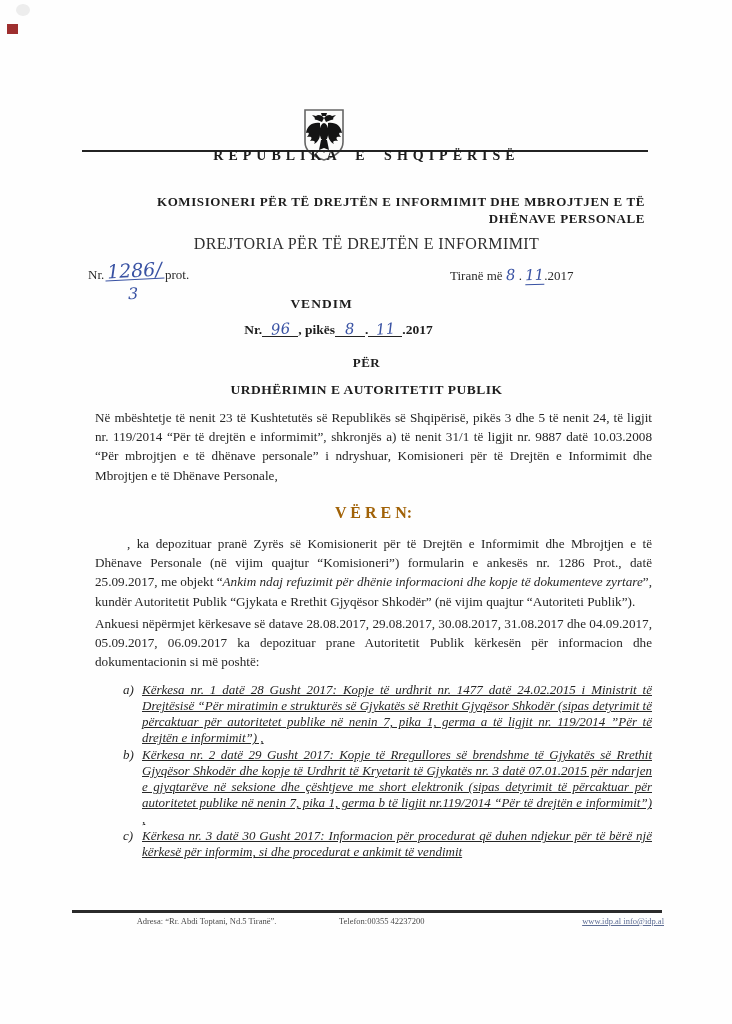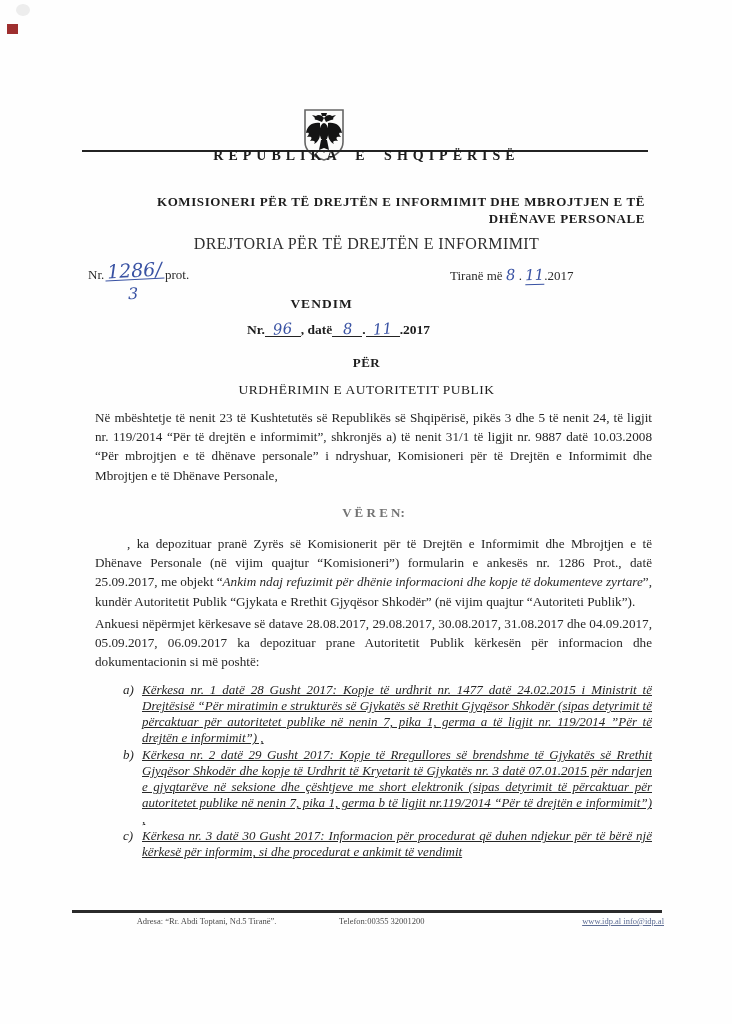--- a/index.html
+++ b/index.html
@@ -31,27 +31,27 @@
   .vendim{position:absolute;top:296px;width:100%;text-align:center;font-weight:bold;
           font-size:13.5px;letter-spacing:1px;transform:translateX(-45px);color:#1d1d1d;}
   .nrline{position:absolute;top:322px;width:100%;text-align:center;font-weight:bold;
           font-size:13.5px;transform:translateX(-28px);color:#1d1d1d;}
   .slot{display:inline-block;border-bottom:1.4px solid #222;text-align:center;font-weight:normal;
         font-size:15px;line-height:14px;}
   .slot-nr{min-width:36px;} .slot-d{min-width:30px;} .slot-m{min-width:34px;}
   .slot .hw{display:inline-block;transform:rotate(-4deg);}
   .per{position:absolute;top:355px;width:100%;text-align:center;font-weight:bold;font-size:13px;
        letter-spacing:.5px;color:#1d1d1d;}
-  .subject{position:absolute;top:382px;width:100%;text-align:center;font-weight:normal;font-size:13.5px;
+  .subject{position:absolute;top:382px;width:100%;text-align:center;font-weight:bold;font-size:13.5px;
            letter-spacing:.5px;color:#1d1d1d;}
 
   .flow{position:absolute;left:7px;top:408px;width:557px;font-size:13.2px;line-height:19.2px;}
   .just{text-align:justify;}
   .preamble{margin:0;}
-  .veren{margin:18px 0 0;text-align:center;font-weight:bold;font-size:13px;color:#737373;}
+  .veren{margin:18px 0 0;text-align:center;font-weight:bold;font-size:16px;color:#a16207;}
   .p1{margin:12px 0 0;}
   .redact-gap{display:inline-block;width:32px;}
   .p2{margin:3px 0 0;}
   .em{font-style:italic;}
   .list{margin:11px 0 0 28px;font-style:italic;font-size:13px;line-height:16px;}
   .li{display:flex;margin-bottom:1px;}
   .marker{width:19px;flex-shrink:0;}
   .litext{flex:1;text-align:justify;text-decoration:underline;}
 
   .footer-rule{position:absolute;left:-16px;top:910px;width:590px;height:2.5px;background:#2a2a2a;}
@@ -100,21 +100,21 @@
     <div class="citydate">
       <span>Tiranë më</span>
       <span class="hw d">8</span>
       <span>.</span>
       <span class="hw m">11</span><span>.2017</span>
     </div>
 
     <div class="vendim">VENDIM</div>
 
     <div class="nrline">
-      <span>Nr.</span><span class="slot slot-nr"><span class="hw">96</span></span><span>, datë</span><span class="slot slot-d"><span class="hw">8</span></span><span>.</span><span class="slot slot-m"><span class="hw">11</span></span><span>.2017</span>
+      <span>Nr.</span><span class="slot slot-nr"><span class="hw">96</span></span><span>, pikës</span><span class="slot slot-d"><span class="hw">8</span></span><span>.</span><span class="slot slot-m"><span class="hw">11</span></span><span>.2017</span>
     </div>
 
     <div class="per">PËR</div>
     <div class="subject">URDHËRIMIN E AUTORITETIT PUBLIK</div>
 
     <div class="flow">
       <p class="preamble just">Në mbështetje të nenit 23 të Kushtetutës së Republikës së Shqipërisë,  pikës 3 dhe 5 të nenit 24, të ligjit nr. 119/2014 “Për të drejtën e informimit”, shkronjës a) të nenit 31/1 të ligjit nr. 9887 datë 10.03.2008 “Për mbrojtjen e të dhënave personale” i ndryshuar, Komisioneri për të Drejtën e Informimit dhe Mbrojtjen e të Dhënave Personale,</p>
       <div class="veren">V Ë R E N:</div>
 
       <div class="p1">
@@ -138,18 +138,18 @@
           <div class="li">
             <span class="marker">c)</span>
             <span class="litext">Kërkesa nr. 3 datë 30 Gusht 2017: Informacion për procedurat që duhen ndjekur për të bërë një kërkesë për informim, si dhe procedurat e ankimit të vendimit</span>
           </div>
         </div>
     </div>
 
     <div class="footer-rule"></div>
     <div class="footer">
       <span class="addr">Adresa: “Rr. Abdi Toptani, Nd.5 Tiranë”.</span>
-      <span class="tel">Telefon:00355 32001200</span>
+      <span class="tel">Telefon:00355 42237200</span>
       <span class="web">www.idp.al  info@idp.al</span>
     </div>
 
   </div>
 </div>
 
 </body></html>

